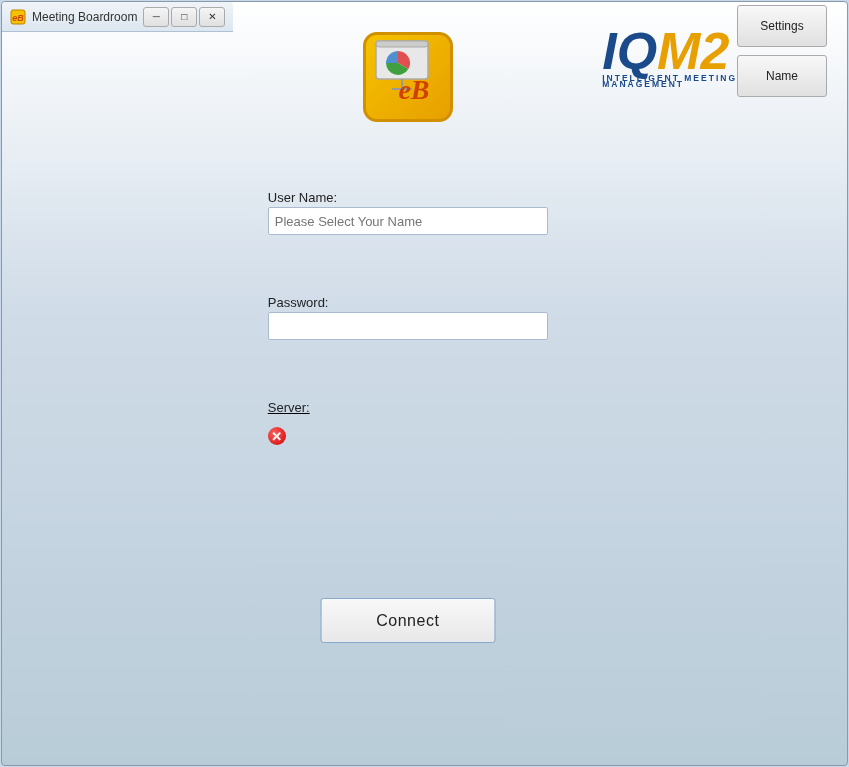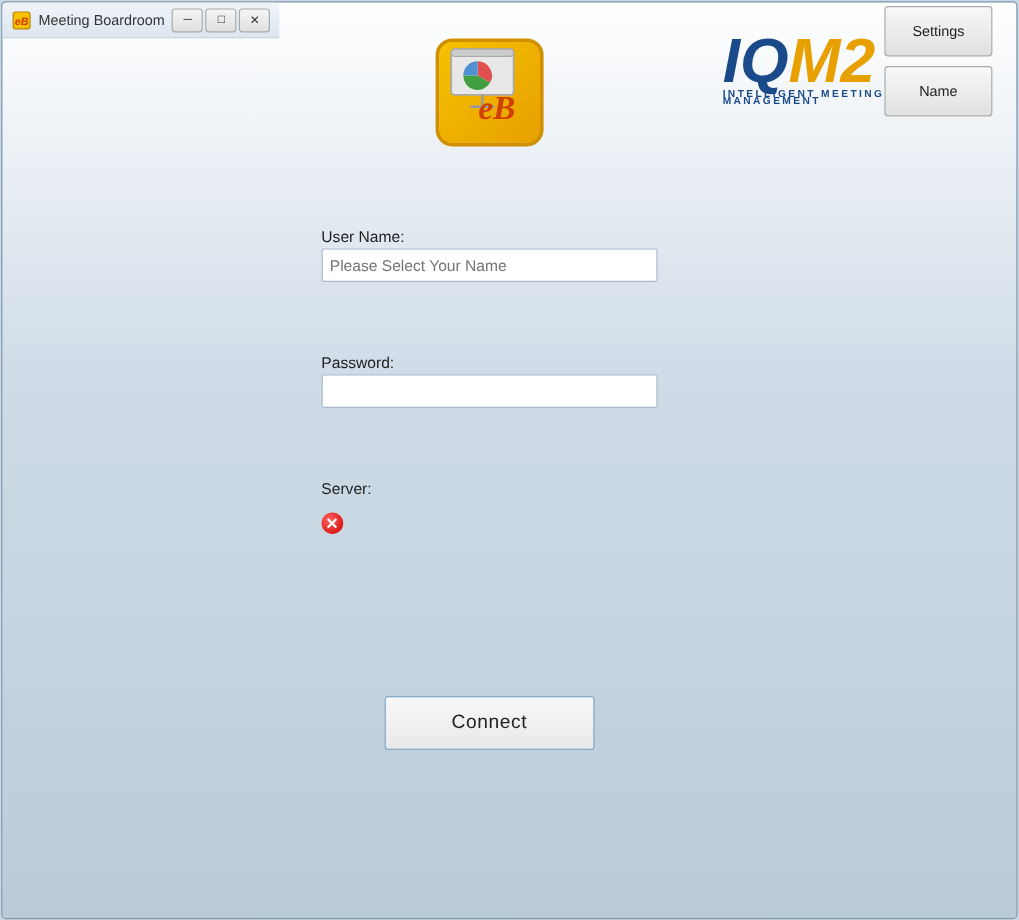--- a/index.html
+++ b/index.html
@@ -141,20 +141,21 @@
       color: #666;
       outline: none;
     }
 
     .password-group {
       margin-top: 6px;
     }
 
     .server-group {
       margin-top: 6px;
+      text-decoration: underline;
     }
 
     .error-icon {
       margin-top: 4px;
       display: flex;
       align-items: center;
     }
 
     .error-circle {
       width: 18px;
@@ -166,21 +167,21 @@
       justify-content: center;
       color: white;
       font-size: 13px;
       font-weight: bold;
       line-height: 1;
     }
 
     
     .connect-section {
       position: absolute;
-      bottom: 140px;
+      bottom: 122px;
       left: 50%;
       transform: translateX(-50%);
     }
 
     .connect-btn {
       width: 175px;
       height: 45px;
       background: linear-gradient(180deg, #f8f8f8 0%, #e8e8e8 100%);
       border: 1.5px solid #88aacc;
       border-radius: 3px;

